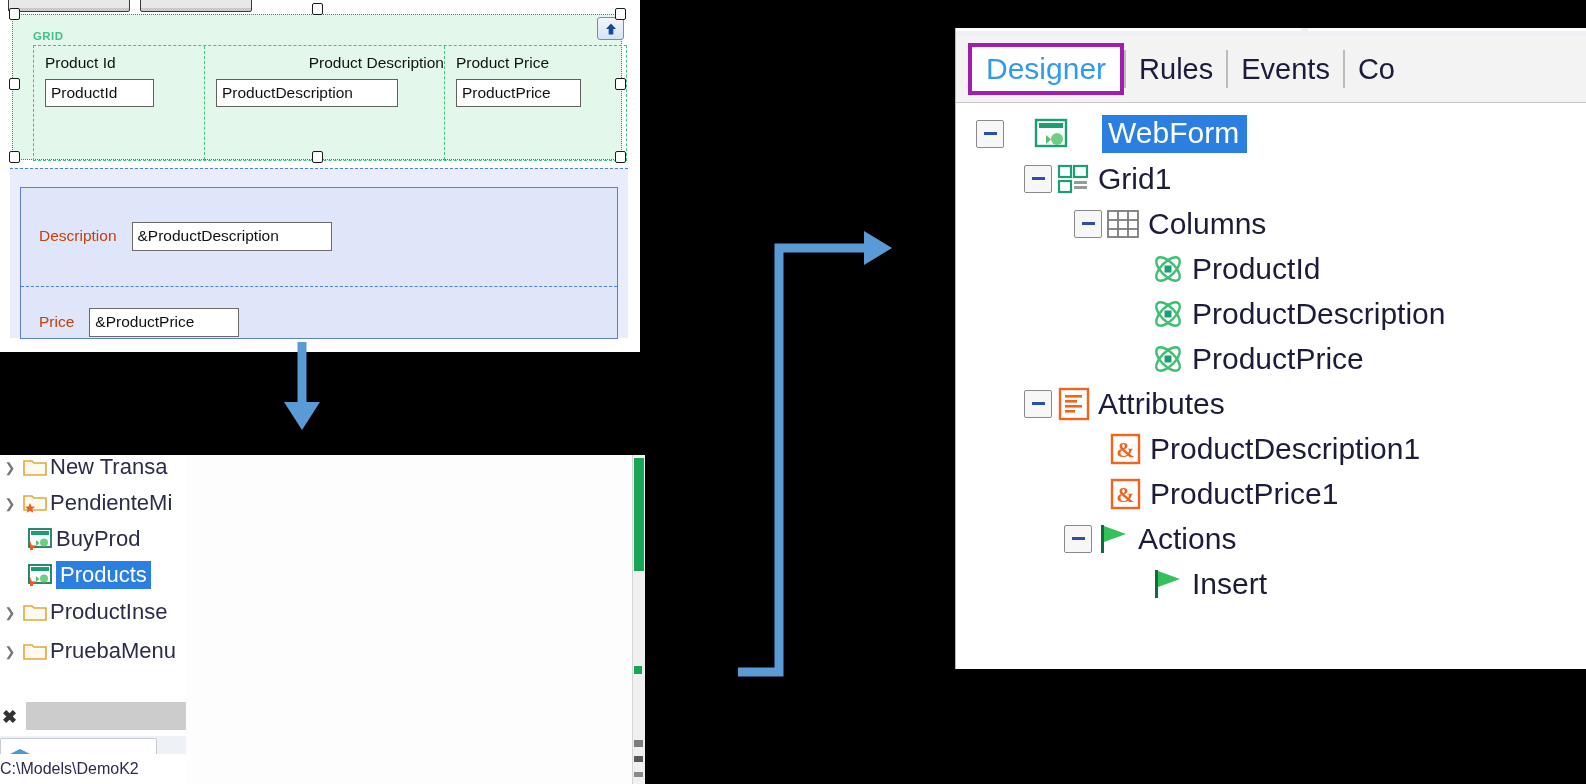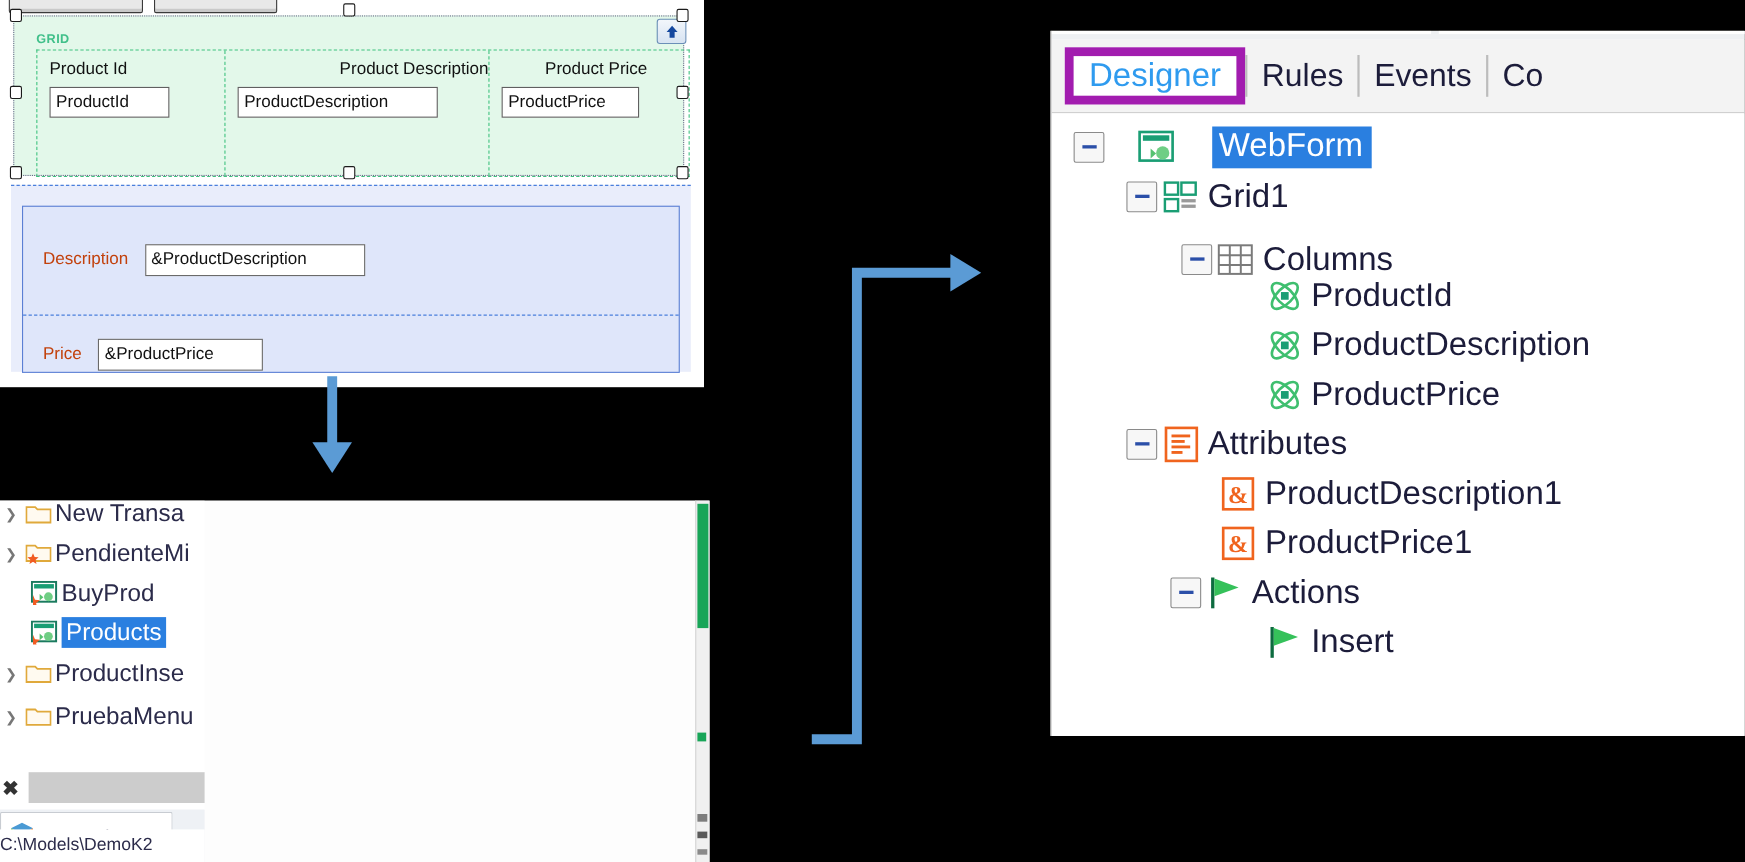--- a/index.html
+++ b/index.html
@@ -26,21 +26,21 @@
               letter-spacing:.4px;font-weight:600;}
   #grid-upbtn{position:absolute;left:584px;top:2px;width:25px;height:21px;
               background:linear-gradient(#f2f6fb,#d7e3f2);border:1.4px solid #6b8fb8;
               border-radius:3px;display:flex;align-items:center;justify-content:center;}
   #grid-upbtn svg{display:block;}
 
   #grid-cells{position:absolute;left:20px;top:30px;width:594px;height:116px;
               border:1.6px dashed #3fc27f;box-sizing:border-box;display:flex;}
   .grid-cell{flex:0 0 auto;border-right:1.6px dashed #3fc27f;box-sizing:border-box;
              padding:8px 0 0 11px;position:relative;}
-  .grid-cell:last-child{border-right:none;text-align:center;}
+  .grid-cell:last-child{border-right:none;}
   .gc-1{width:171px;} .gc-2{width:240px;text-align:right;} .gc-3{width:183px;}
   .gc-title{font-size:15.5px;color:#111;white-space:nowrap;}
   .gc-input{margin-top:7px;height:28px;background:#fff;border:1.4px solid #606060;
             display:flex;align-items:center;padding:0 5px;font-size:15.5px;color:#111;
             box-sizing:border-box;white-space:nowrap;}
   .gci-1{width:109px;} .gci-2{width:182px;} .gci-3{width:125px;}
 
   
   .handle{position:absolute;width:11px;height:12px;background:#fff;
           border:1.6px solid #1b1b1b;border-radius:2px;box-sizing:border-box;}
@@ -95,21 +95,21 @@
 
   
   #right-panel{left:955px;top:28px;width:631px;height:641px;background:#fff;
                border-left:1px solid #b9b9b9;box-sizing:border-box;overflow:hidden;}
   #right-topstrip{position:absolute;left:0;top:0;width:631px;height:8px;background:#eef0f3;}
   #right-topstrip .slot{position:absolute;top:0;height:3px;background:#fff;}
   #rt-slot-1{left:0;width:345px;}
   #rt-slot-2{left:352px;width:279px;}
   #tabbar{position:absolute;left:0;top:8px;width:631px;height:66px;background:#f3f3f3;
           border-bottom:1px solid #c7c7c7;display:flex;align-items:center;}
-  #tab-designer{margin-left:12px;height:52px;background:#fff;border:8px solid #a21caf;
+  #tab-designer{margin-left:12px;height:52px;background:#fff;border:4px solid #a21caf;
                 display:flex;align-items:center;padding:0 14px;box-sizing:border-box;}
   #tab-designer .lbl{font-size:30px;color:#2f9bef;white-space:nowrap;}
   .tab{height:52px;display:flex;align-items:center;padding:0 13px;font-size:29px;
        color:#1c1c3a;white-space:nowrap;}
   .tab-div{width:2px;height:38px;background:#bcbcbc;}
 
   #tree{position:absolute;left:0;top:75px;width:631px;height:566px;background:#fff;}
   .tnode{position:absolute;height:45px;display:flex;align-items:center;white-space:nowrap;}
   .t-exp{width:26px;height:26px;border:1.4px solid #8a8a8a;background:#f7f7f7;border-radius:2px;
          display:flex;align-items:center;justify-content:center;flex:0 0 26px;}
@@ -328,21 +328,21 @@
           <rect x="2" y="2" width="12" height="11" fill="#fff" stroke="#1a9e74" stroke-width="2.2"></rect>
           <rect x="17" y="2" width="13" height="11" fill="#fff" stroke="#1a9e74" stroke-width="2.2"></rect>
           <rect x="2" y="17" width="12" height="11" fill="#fff" stroke="#1a9e74" stroke-width="2.2"></rect>
           <rect x="17" y="17" width="13" height="3" fill="#9a9a9a"></rect>
           <rect x="17" y="22" width="13" height="3" fill="#9a9a9a"></rect>
         </svg>
       </span>
       <span class="t-lbl">Grid1</span>
     </div>
 
-    <div class="tnode" style="left:118px;top:98px;margin-top:12px;">
+    <div class="tnode" style="left:118px;top:98px;">
       <span class="t-exp">
           <i></i>
         </span>
       <span class="t-ico">
         <svg width="36" height="32" viewBox="0 0 36 32">
           <rect x="2" y="3" width="30" height="26" fill="#fff" stroke="#7b7b7b" stroke-width="1.8"></rect>
           <line x1="12" y1="3" x2="12" y2="29" stroke="#7b7b7b" stroke-width="1.8"></line>
           <line x1="22" y1="3" x2="22" y2="29" stroke="#7b7b7b" stroke-width="1.8"></line>
           <line x1="2" y1="12" x2="32" y2="12" stroke="#7b7b7b" stroke-width="1.8"></line>
           <line x1="2" y1="21" x2="32" y2="21" stroke="#7b7b7b" stroke-width="1.8"></line>

